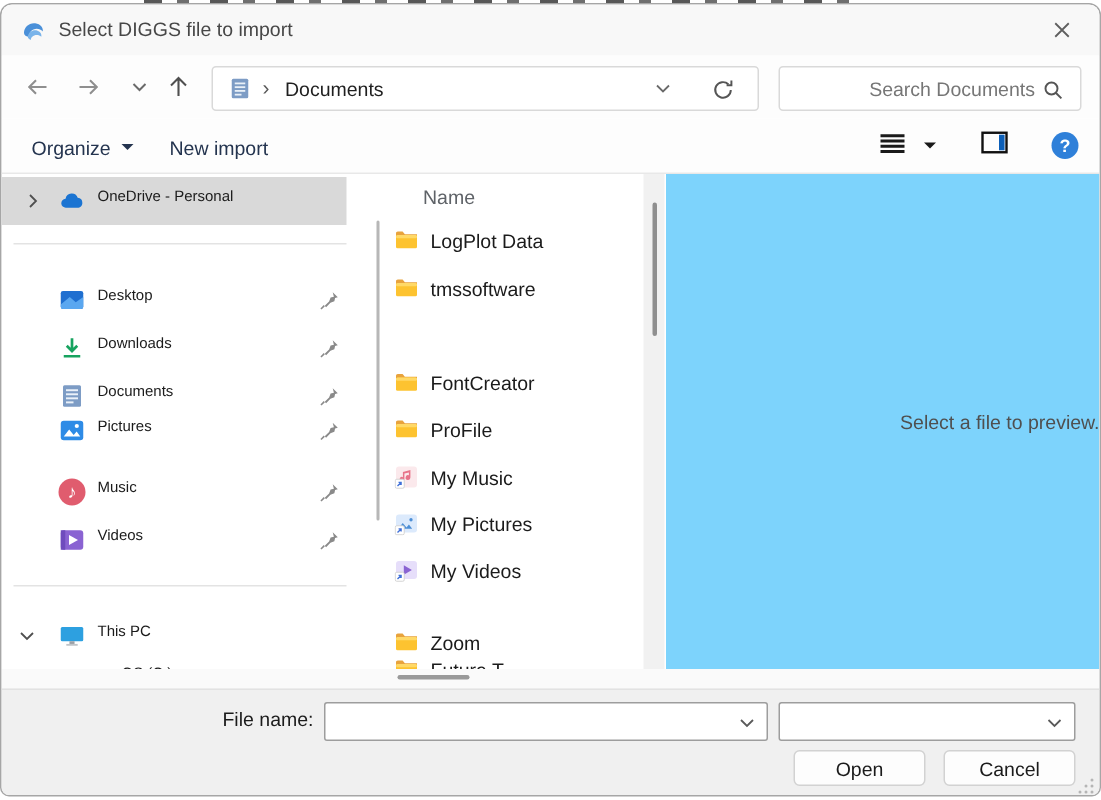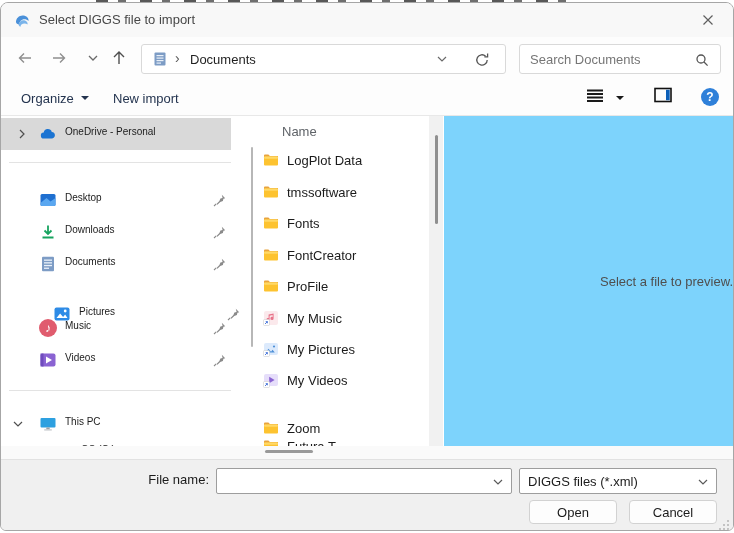--- a/index.html
+++ b/index.html
@@ -21,21 +21,21 @@
   
   .navbar { position:absolute; top:34px; left:0; right:0; height:42px; background:#fdfdfd; }
   .nav-btn { position:absolute; top:7px; width:28px; height:28px; display:flex; align-items:center; justify-content:center; border-radius:4px; }
   .addrbar { position:absolute; left:140px; top:7px; width:365px; height:30px; border:1px solid #d9d9d9; border-radius:3px; background:#fff; }
   .addr-docicon { position:absolute; left:10px; top:6px; }
   .addr-sep { position:absolute; left:33px; top:5px; font-size:14px; color:#5a5a5a; }
   .addr-crumb { position:absolute; left:48px; top:7px; font-size:13px; color:#1f1f1f; }
   .addr-chevron { position:absolute; right:52px; top:7px; width:18px; height:16px; }
   .addr-refresh { position:absolute; right:14px; top:6px; width:18px; height:18px; }
   .searchbox { position:absolute; left:518px; top:7px; width:202px; height:30px; border:1px solid #d9d9d9; border-radius:3px; background:#fff; }
-  .searchbox input { position:absolute; left:10px; top:1px; width:160px; height:26px; border:none; outline:none; font-size:13px; font-family:"Liberation Sans", sans-serif; color:#1f1f1f; background:transparent; }
+  .searchbox input { position:absolute; left:10px; top:1px; width:160px; height:26px; border:none; outline:none; font-size:13px; font-family:"Liberation Sans", sans-serif; color:#1f1f1f; background:transparent;text-align:right; }
   .searchbox input::placeholder { color:#767676; }
   .search-icon { position:absolute; right:10px; top:7px; }
 
   
   .cmdbar { position:absolute; top:76px; left:0; right:0; height:36px; background:#fdfdfd; }
   .cmd-link { position:absolute; top:8px; height:22px; display:flex; align-items:center; gap:6px; font-size:13px; color:#24344f; }
   .view-icons { position:absolute; right:14px; top:6px; height:24px; display:flex; align-items:center; gap:10px; }
 
   
   .main { position:absolute; top:112px; left:0; right:0; height:331px; background:#fff; border-top:1px solid #e8e8e8; overflow:hidden; }
@@ -259,21 +259,21 @@
           </span>
           <span class="side-label">Documents</span>
           <span class="pin">
             <svg width="14" height="14" viewBox="0 0 14 14">
                 <path d="M8.8 1.8l3.4 3.4-1.8.5-.5 2.2-2.6 1-2.9 2.9-.9-.9 2.9-2.9 1-2.6 2.2-.5z" fill="#8a8a8a"></path>
                 <path d="M3.2 10.8 1 13" stroke="#8a8a8a" stroke-width="1.1"></path>
               </svg>
           </span>
         </div>
 
-        <div class="side-row" style="top:184px;margin-left:14px;">
+        <div class="side-row" style="top:157px;">
           <span class="side-icon">
             <svg width="18" height="18" viewBox="0 0 18 18">
               <rect x="1.5" y="2.5" width="15" height="13" rx="2" fill="#2e8be6"></rect>
               <path d="M3.5 13l3.6-4.6 3 3.6 2-2.4 2.4 3.4z" fill="#fff"></path>
               <circle cx="12.2" cy="6" r="1.4" fill="#fff"></circle>
             </svg>
           </span>
           <span class="side-label">Pictures</span>
           <span class="pin">
             <svg width="14" height="14" viewBox="0 0 14 14">
@@ -369,30 +369,20 @@
           <span class="ficon">
             <svg width="16" height="16" viewBox="0 0 16 16">
                 <path d="M1 3.6c0-.7.5-1.2 1.2-1.2h3.2l1.5 1.7H15v1.4H1z" fill="#e8a33d"></path>
                 <rect x="1" y="4.6" width="14" height="8.9" rx="1" fill="#fdc330"></rect>
                 <rect x="1" y="4.6" width="14" height="2.2" rx="1" fill="#ffd967"></rect>
               </svg>
           </span>
           <span class="fname">tmssoftware</span>
         </div>
 
-        <div class="file-row" style="top:95px;">
-          <span class="ficon">
-            <svg width="16" height="16" viewBox="0 0 16 16">
-                <path d="M1 3.6c0-.7.5-1.2 1.2-1.2h3.2l1.5 1.7H15v1.4H1z" fill="#e8a33d"></path>
-                <rect x="1" y="4.6" width="14" height="8.9" rx="1" fill="#fdc330"></rect>
-                <rect x="1" y="4.6" width="14" height="2.2" rx="1" fill="#ffd967"></rect>
-              </svg>
-          </span>
-          <span class="fname">Fonts</span>
-        </div>
 
         <div class="file-row" style="top:158px;">
           <span class="ficon">
             <svg width="16" height="16" viewBox="0 0 16 16">
                 <path d="M1 3.6c0-.7.5-1.2 1.2-1.2h3.2l1.5 1.7H15v1.4H1z" fill="#e8a33d"></path>
                 <rect x="1" y="4.6" width="14" height="8.9" rx="1" fill="#fdc330"></rect>
                 <rect x="1" y="4.6" width="14" height="2.2" rx="1" fill="#ffd967"></rect>
               </svg>
           </span>
           <span class="fname">ProFile</span>
@@ -488,21 +478,20 @@
       <div class="combo combo-fn">
         <input type="text" value="" style="">
         <span class="dd">
           <svg width="14" height="14" viewBox="0 0 14 14">
               <path d="M3 5l4 4 4-4" stroke="#5a5a5a" stroke-width="1.2" fill="none"></path>
             </svg>
         </span>
       </div>
 
       <div class="combo combo-type">
-        <span class="combo-text">DIGGS files (*.xml)</span>
         <span class="dd">
           <svg width="14" height="14" viewBox="0 0 14 14">
               <path d="M3 5l4 4 4-4" stroke="#5a5a5a" stroke-width="1.2" fill="none"></path>
             </svg>
         </span>
       </div>
 
       <button class="btn btn-open">Open</button>
       <button class="btn btn-cancel">Cancel</button>
 

